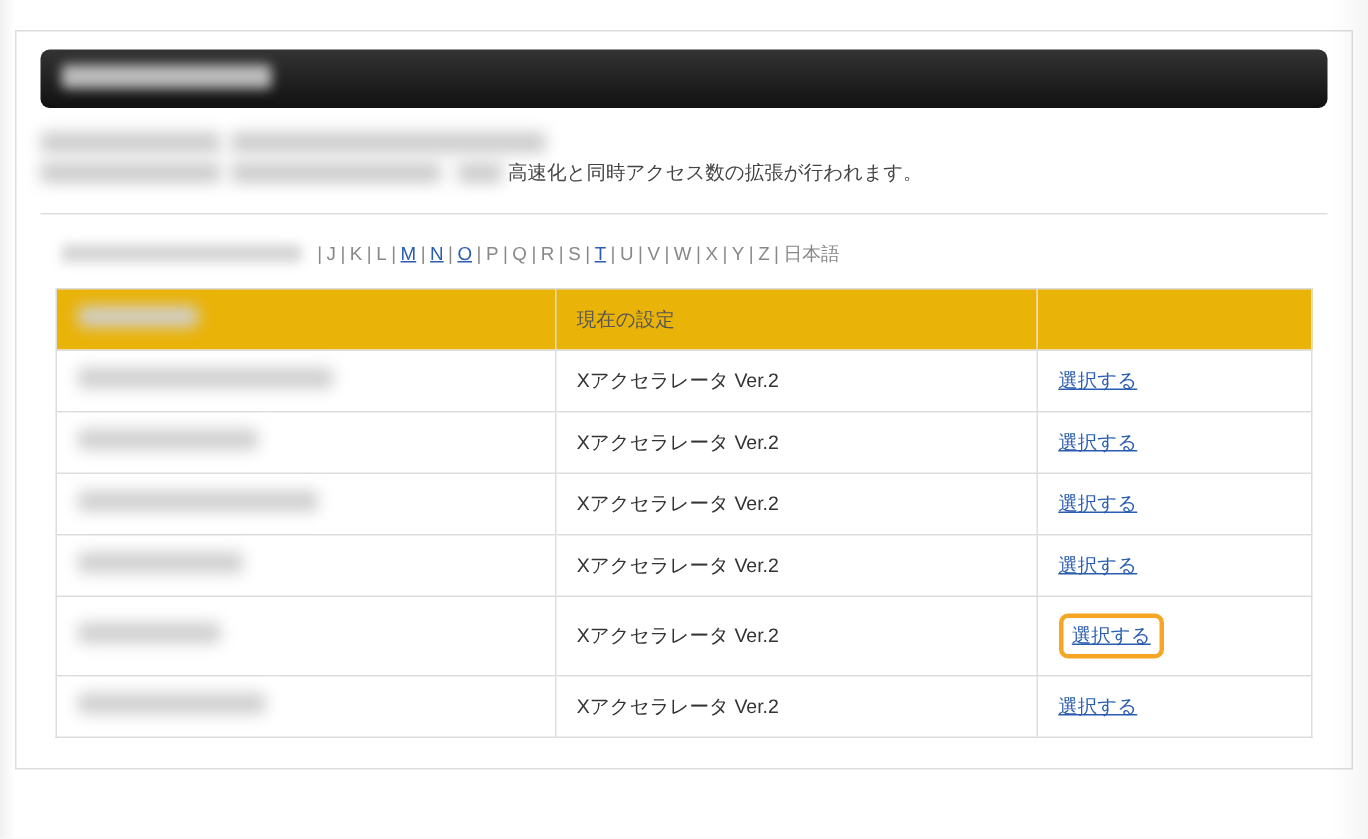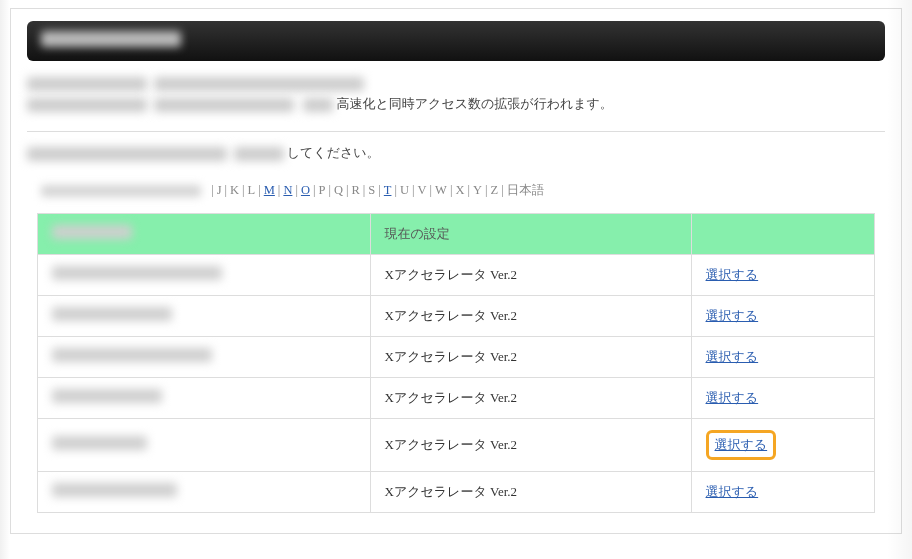--- a/index.html
+++ b/index.html
@@ -7,23 +7,22 @@
     font-family: "Hiragino Kaku Gothic ProN", "Meiryo", sans-serif;
     background: #f0f0f0;
     font-size: 13px;
     color: #333;
   }
   .page {
     width: 912px;
     height: 559px;
     margin: 0;
     background: #fff;
-    padding: 8px 10px 50px 10px;
+    padding: 20px 10px 50px 10px;
     position: relative;
-    font-family: Liberation Serif, serif;
   }
   .panel {
     background: #fff;
     border: 1px solid #ddd;
     padding: 12px 16px 20px 16px;
   }
   .header-bar {
     background: linear-gradient(#333, #111);
     border-radius: 6px;
     padding: 10px 14px;
@@ -63,21 +62,21 @@
     border:1px solid #ccc;
   }
   table.domain-table th, table.domain-table td {
     border:1px solid #ddd;
     padding: 11px 14px;
     text-align:left;
     font-weight:normal;
     font-size:13px;
   }
   table.domain-table th {
-    background:#86efac;
+    background:#eab308;
     color:#555;
   }
   .col-domain { width: 290px; }
   .col-setting { width: 280px; }
   .col-action { width: 160px; margin-top: 36px; }
   .domain-blur {
     display:inline-block; height:14px; background:#cfcfcf; filter:blur(5px); border-radius:3px;
   }
   .select-link {
     color:#2a5db0;
@@ -123,25 +122,20 @@
       <div class="intro-line">
         <span class="blur" style="width:120px"></span>&nbsp;
         <span class="blur" style="width:140px"></span>&nbsp;&nbsp;
         <span class="blur" style="width:30px"></span>
         <span>高速化と同時アクセス数の拡張が行われます。</span>
       </div>
     </div>
 
     <hr class="hr">
 
-    <div class="instruction">
-      <span class="blur" style="width:200px"></span>&nbsp;
-      <span class="blur" style="width:50px"></span>
-      <span>してください。</span>
-    </div>
 
     <div class="alpha-nav" id="alpha-nav">
       <span class="blurseg"></span>
     <span class="sep">|</span><span class="letter">J</span><span class="sep">|</span><span class="letter">K</span><span class="sep">|</span><span class="letter">L</span><span class="sep">|</span><a href="#" class="letter">M</a><span class="sep">|</span><a href="#" class="letter">N</a><span class="sep">|</span><a href="#" class="letter">O</a><span class="sep">|</span><span class="letter">P</span><span class="sep">|</span><span class="letter">Q</span><span class="sep">|</span><span class="letter">R</span><span class="sep">|</span><span class="letter">S</span><span class="sep">|</span><a href="#" class="letter">T</a><span class="sep">|</span><span class="letter">U</span><span class="sep">|</span><span class="letter">V</span><span class="sep">|</span><span class="letter">W</span><span class="sep">|</span><span class="letter">X</span><span class="sep">|</span><span class="letter">Y</span><span class="sep">|</span><span class="letter">Z</span><span class="sep">|</span><span class="letter">日本語</span></div>
 
     <table class="domain-table">
       <thead>
         <tr>
           <th class="col-domain">
             <span class="domain-blur" style="width:80px"></span>

